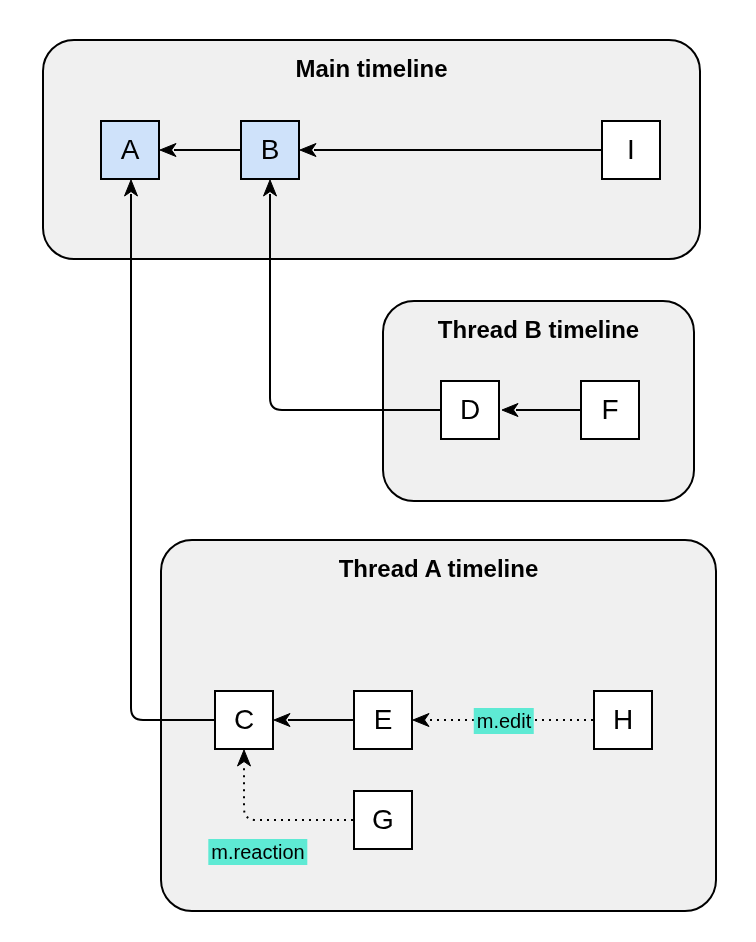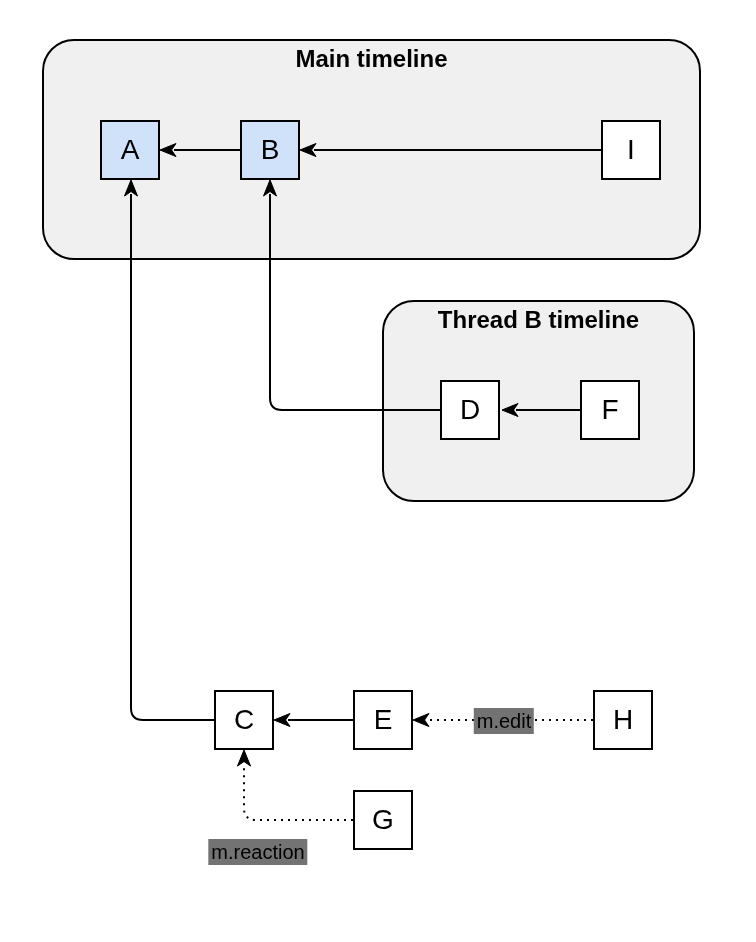--- a/index.html
+++ b/index.html
@@ -17,21 +17,21 @@
   }
   .container {
     position: absolute;
     background: #f0f0f0;
     border: 2px solid #000000;
     border-radius: 32px;
     box-sizing: border-box;
     z-index: 1;
   }
   .container-title {
-    margin-top: 4px;
+    margin-top: 14px;
     text-align: center;
     font-size: 24px;
     font-weight: bold;
     color: #000000;
   }
   #container-main    { left: 42px;  top: 39px;  width: 659px; height: 221px; }
   #container-threadB { left: 382px; top: 300px; width: 313px; height: 202px; }
   #container-threadA { left: 160px; top: 539px; width: 557px; height: 373px; }
 
   .edges {
@@ -65,21 +65,21 @@
     justify-content: center;
     font-size: 28px;
     color: #000000;
     z-index: 3;
   }
   .node.highlight { background: #cfe2fa; }
 
   .edge-label {
     position: absolute;
     transform: translate(-50%, -50%);
-    background: #737373;
+    background: #5eead4;
     color: #000000;
     font-size: 20px;
     line-height: 1.2;
     padding: 1px 3px;
     white-space: nowrap;
     z-index: 4;
   }
 </style>
 </head>
 <body>
@@ -87,20 +87,23 @@
 <div class="canvas">
 
   <div class="container" id="container-main">
     <div class="container-title">Main timeline</div>
   </div>
 
   <div class="container" id="container-threadB">
     <div class="container-title">Thread B timeline</div>
   </div>
 
+  <div class="container" id="container-threadA">
+    <div class="container-title">Thread A timeline</div>
+  </div>
 
   <svg class="edges" width="756" height="942" viewBox="0 0 756 942">
 
     <g>
       <line class="edge-line" x1="240" y1="150" x2="174" y2="150"></line>
       <path class="arrowhead" d="M160,150 L176,143.5 L171.5,150 L176,156.5 Z"></path>
     </g>
 
     <g>
       <line class="edge-line" x1="601" y1="150" x2="314" y2="150"></line>

